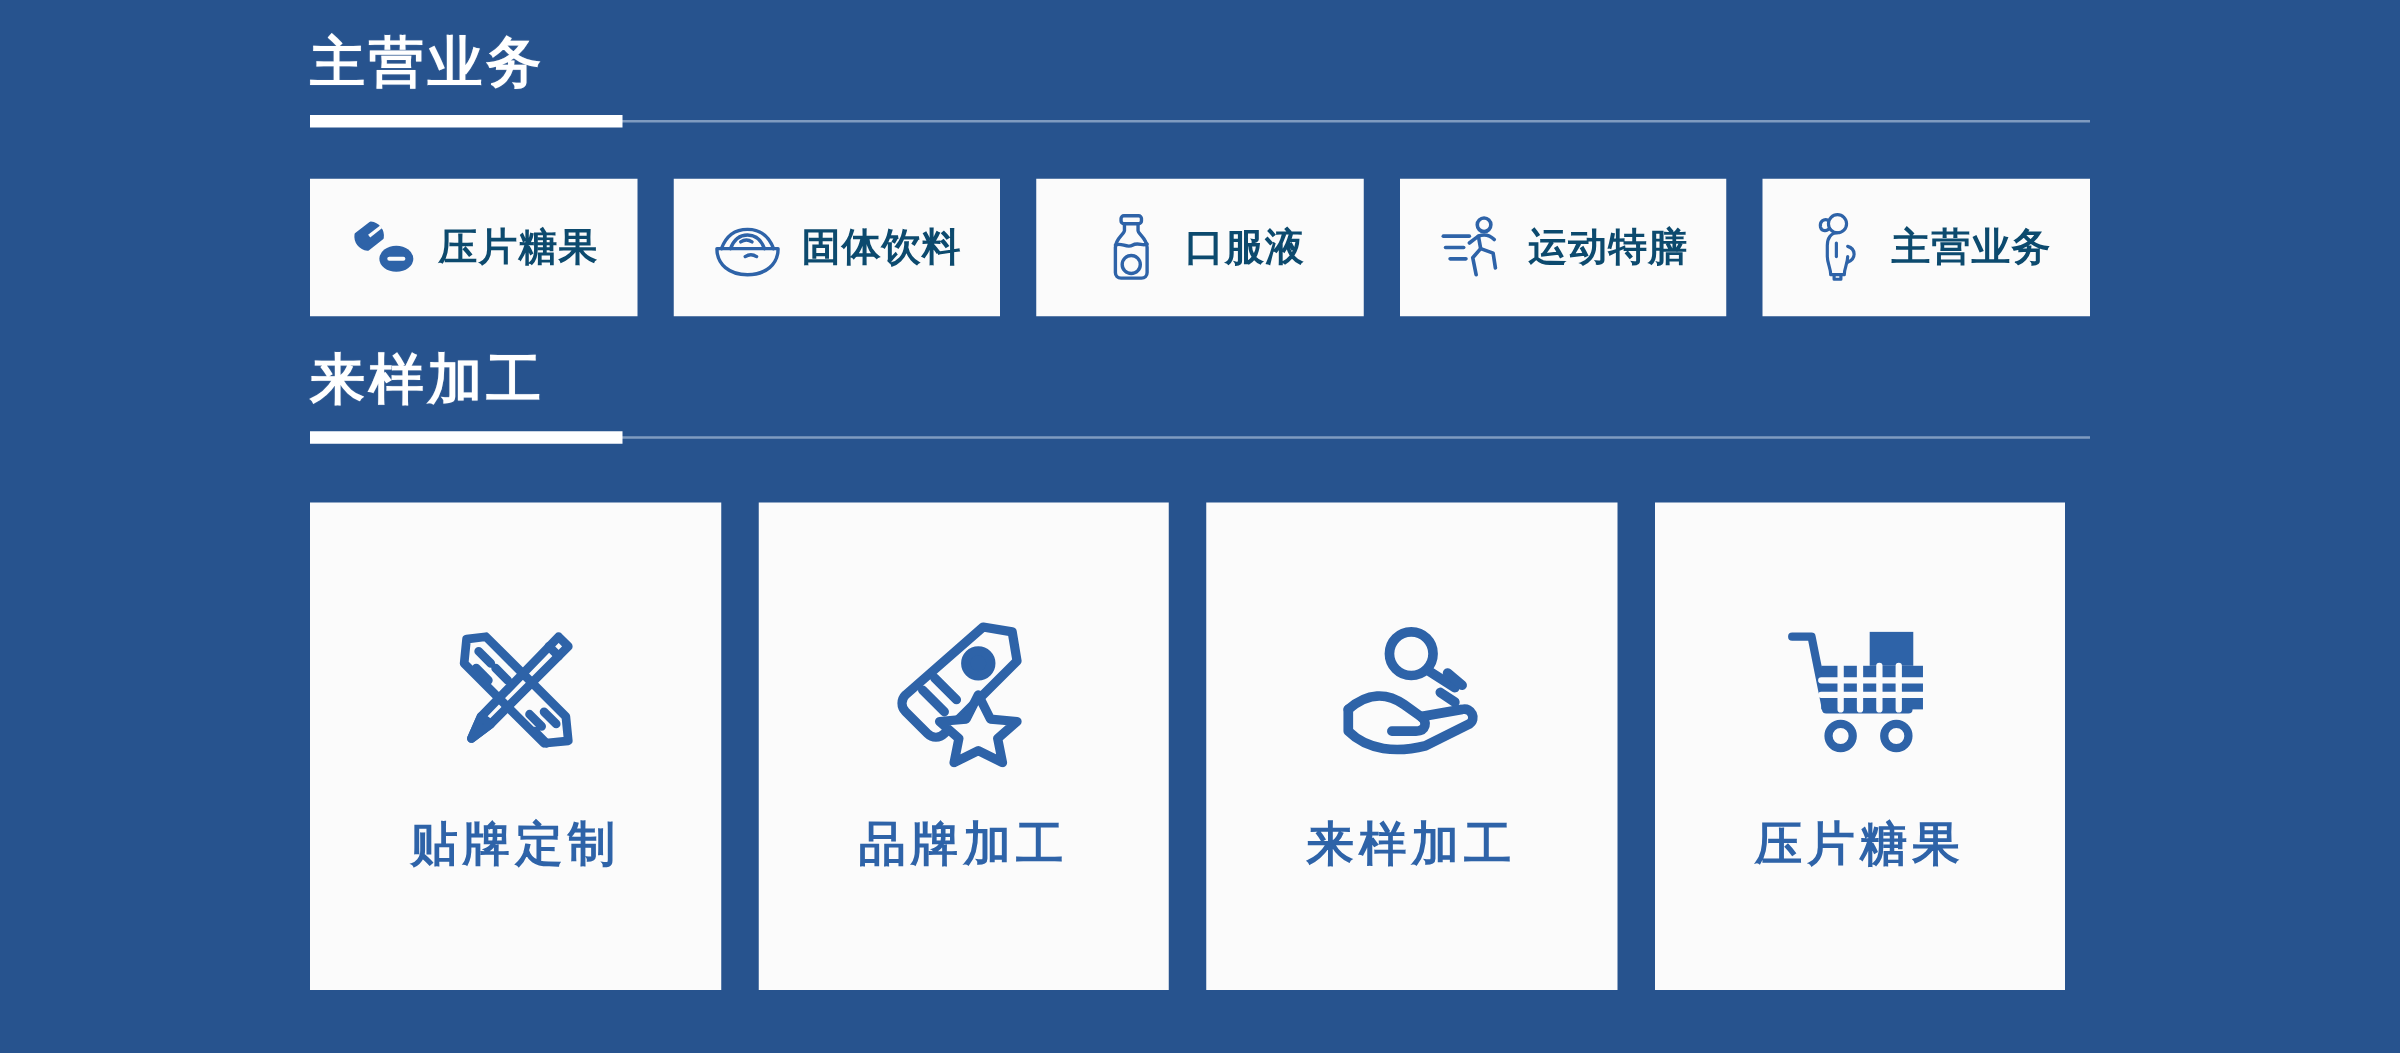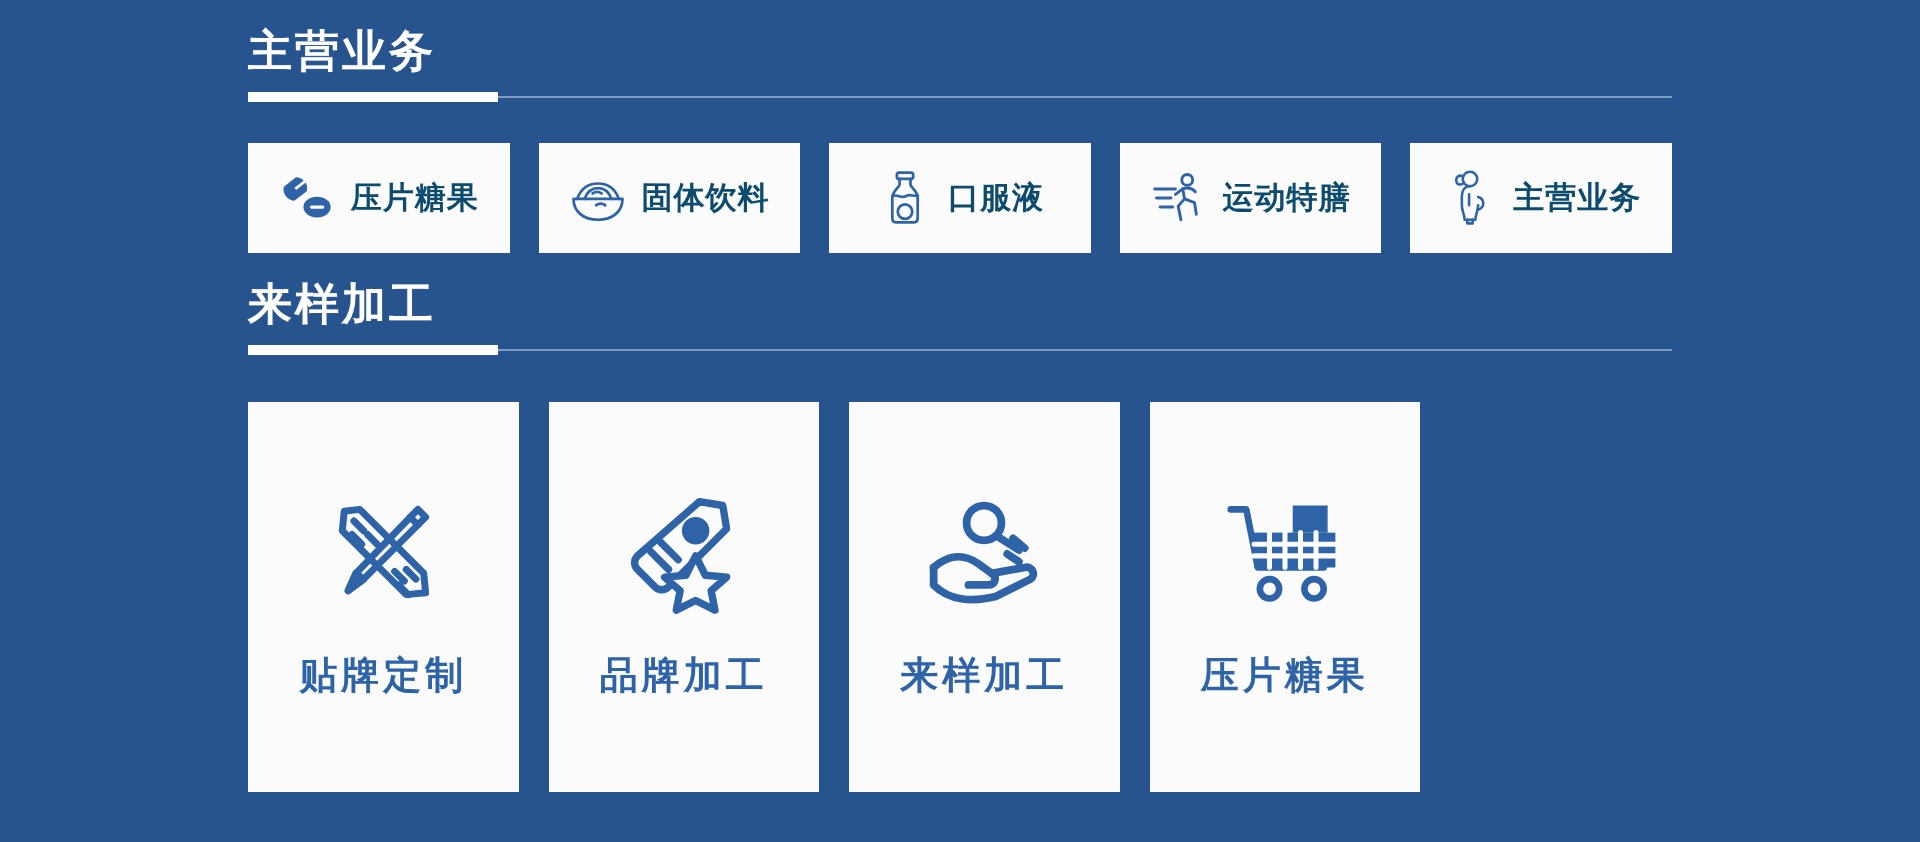--- a/index.html
+++ b/index.html
@@ -41,21 +41,21 @@
     display:flex; align-items:center; justify-content:center; gap:14px;
     padding:0 6px;
   }
   .biz-icon { flex:0 0 auto; width:58px; height:58px; display:block; }
   .biz-label {
     color:#0c4a6e; font-size:31px; font-weight:bold; letter-spacing:1px;
     white-space:nowrap;
   }
 
   
-  .coop-row { position:absolute; left:248px; top:402px; width:1172px; height:390px;
+  .coop-row { position:absolute; left:248px; top:402px; width:1404px; height:390px;
               display:flex; gap:30px; }
   .coop-card {
     flex:1 1 0; background:#FBFBFB;
     display:flex; flex-direction:column; align-items:center;
   }
   .coop-icon { width:124px; height:124px; margin-top:88px; display:block; }
   .coop-label {
     margin-top:36px;
     color:#2E63A8; font-size:38px; font-weight:bold; letter-spacing:4px;
     white-space:nowrap;

